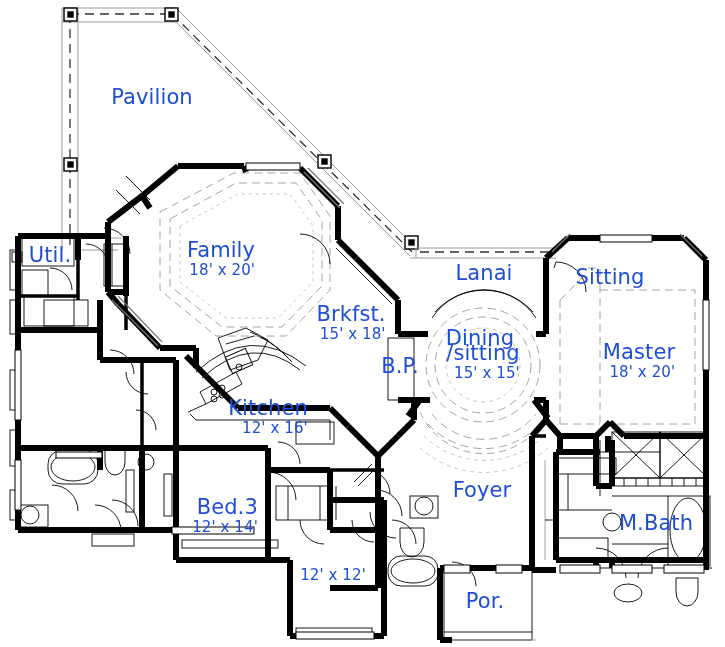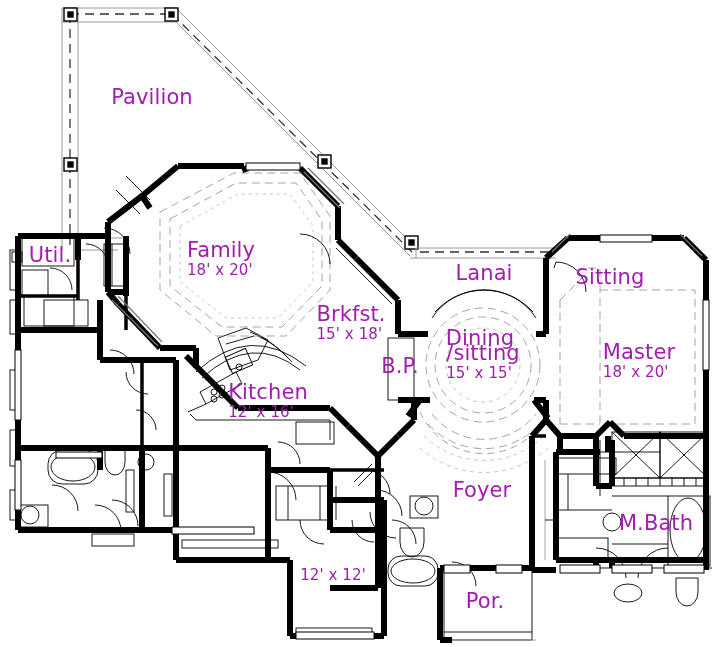--- a/index.html
+++ b/index.html
@@ -1,20 +1,20 @@
 <!DOCTYPE html>
 <html><head>
 <meta charset="utf-8">
 <title>Floor Plan</title>
 <style>
   html,body{margin:0;padding:0;background:#ffffff;}
   body{font-family:"DejaVu Sans", sans-serif;}
   #plan-wrap{position:relative;width:725px;height:647px;background:#ffffff;overflow:hidden;}
   #plan-svg{position:absolute;left:0;top:0;width:725px;height:647px;}
-  .rlabel{position:absolute;text-align:left;color:#a21caf;line-height:1.08;white-space:nowrap;}
+  .rlabel{position:absolute;text-align:right;color:#1d4ed8;line-height:1.08;white-space:nowrap;}
   .rname{font-size:21px;letter-spacing:.1px;}
   .rdim{font-size:15px;letter-spacing:.1px;}
   .rlabel.stack{transform:translate(-50%,-50%);}
 </style>
 </head>
 <body>
 
 <div id="plan-wrap">
 
   <svg id="plan-svg" viewBox="0 0 725 647" xmlns="http://www.w3.org/2000/svg" shape-rendering="geometricPrecision">
@@ -403,26 +403,30 @@
 
   <div class="rlabel stack" style="left:483px;top:361px">
     <div class="rname">/sitting</div>
     <div class="rdim">15' x 15'</div>
   </div>
 
   <div class="rlabel stack" style="left:400px;top:366px">
     <div class="rname">B.P.</div>
   </div>
 
-  <div class="rlabel stack" style="left:268px;top:400px">
+  <div class="rlabel stack" style="left:268px;top:416px">
     <div class="rname">Kitchen</div>
     <div class="rdim">12' x 16'</div>
   </div>
 
 
+  <div class="rlabel stack" style="left:225px;top:515px">
+    <div class="rname">Bed.3</div>
+    <div class="rdim">12' x 14'</div>
+  </div>
 
   <div class="rlabel stack" style="left:333px;top:575px">
     <div class="rdim">12' x 12'</div>
   </div>
 
   <div class="rlabel stack" style="left:482px;top:490px">
     <div class="rname">Foyer</div>
   </div>
 
   <div class="rlabel stack" style="left:656px;top:523px">

